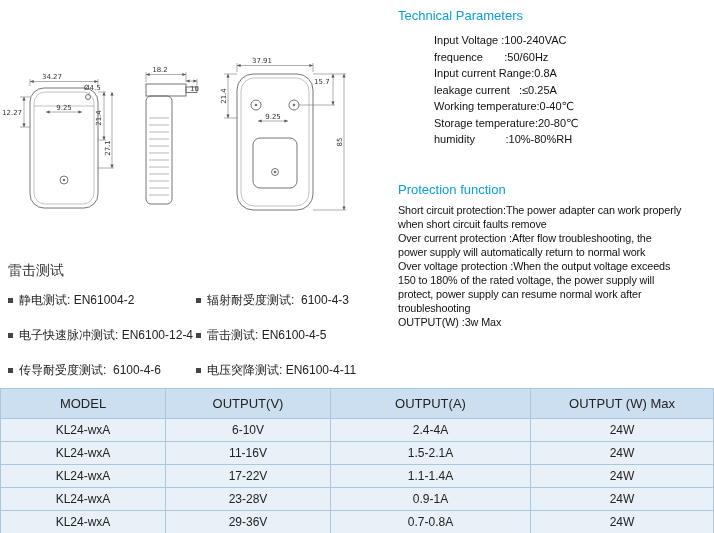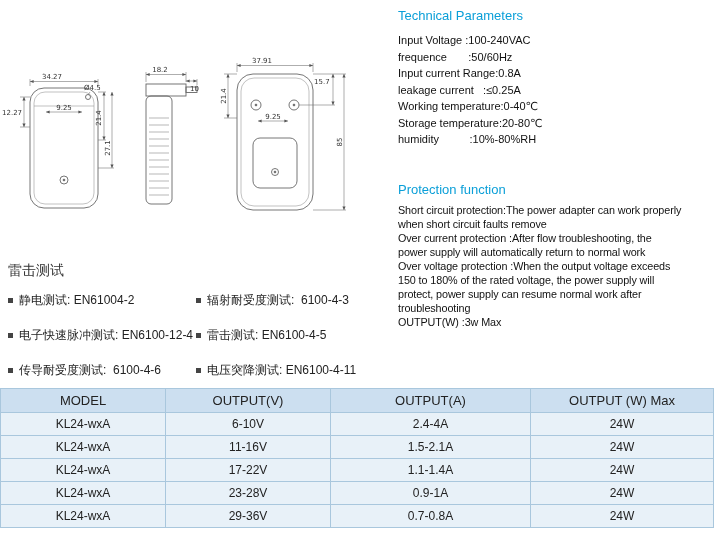--- a/index.html
+++ b/index.html
@@ -7,36 +7,36 @@
   body { font-family:"Liberation Sans","DejaVu Sans",sans-serif; }
   .page { position:relative; width:714px; height:533px; background:#fff; overflow:hidden; color:#1a1a1a; }
 
   
   .drawings { position:absolute; left:0; top:0; }
   .drawings text { font-family:"DejaVu Sans",sans-serif; font-size:7px; fill:#333; }
 
   
   .section-title { color:var(--accent,#0a9fd8); font-size:13px; font-weight:normal; }
   .tp { position:absolute; left:398px; top:8px; width:312px; }
-  .tp-lines { margin-top:9px; }
+  .tp-lines { margin-top:9px;margin-left:36px; }
   .tp-line { font-size:11px; line-height:16.5px; white-space:pre; color:#111; }
   .pf { position:absolute; left:398px; top:182px; width:314px; }
   .pf-lines { margin-top:6px; }
   .pf-line { font-size:10.8px; line-height:14px; letter-spacing:-0.1px; white-space:pre; color:#111; }
 
   
   .emc { position:absolute; left:8px; top:262px; width:386px; }
   .emc-title { font-size:14px; color:#333; font-weight:normal; }
   .emc-grid { margin-top:12px; display:grid; grid-template-columns:188px auto; row-gap:18px; }
   .emc-item { font-size:12px; color:#222; display:flex; align-items:center; white-space:pre; }
   .bullet { width:5px; height:5px; background:#444; margin-right:6px; flex:none; }
 
   
   .spec-table { position:absolute; left:0; top:388px; width:714px; border-collapse:collapse; table-layout:fixed; }
-  .spec-table th { background:var(--table-header-bg,#ccdff0); height:24px; font-size:13px; font-weight:normal;
+  .spec-table th { background:var(--table-header-bg,#ccdff0); height:30px; font-size:13px; font-weight:normal;
                    color:#222; border:1px solid var(--table-border,#a9c7dd); }
   .spec-table td { background:var(--table-row-bg,#e8f1f8); height:23px; font-size:12px; text-align:center;
                    color:#222; border:1px solid var(--table-border,#a9c7dd); }
 </style>
 </head>
 <body>
 
 <div class="page">
 
   <svg class="drawings" width="395" height="240" viewBox="0 0 395 240">

